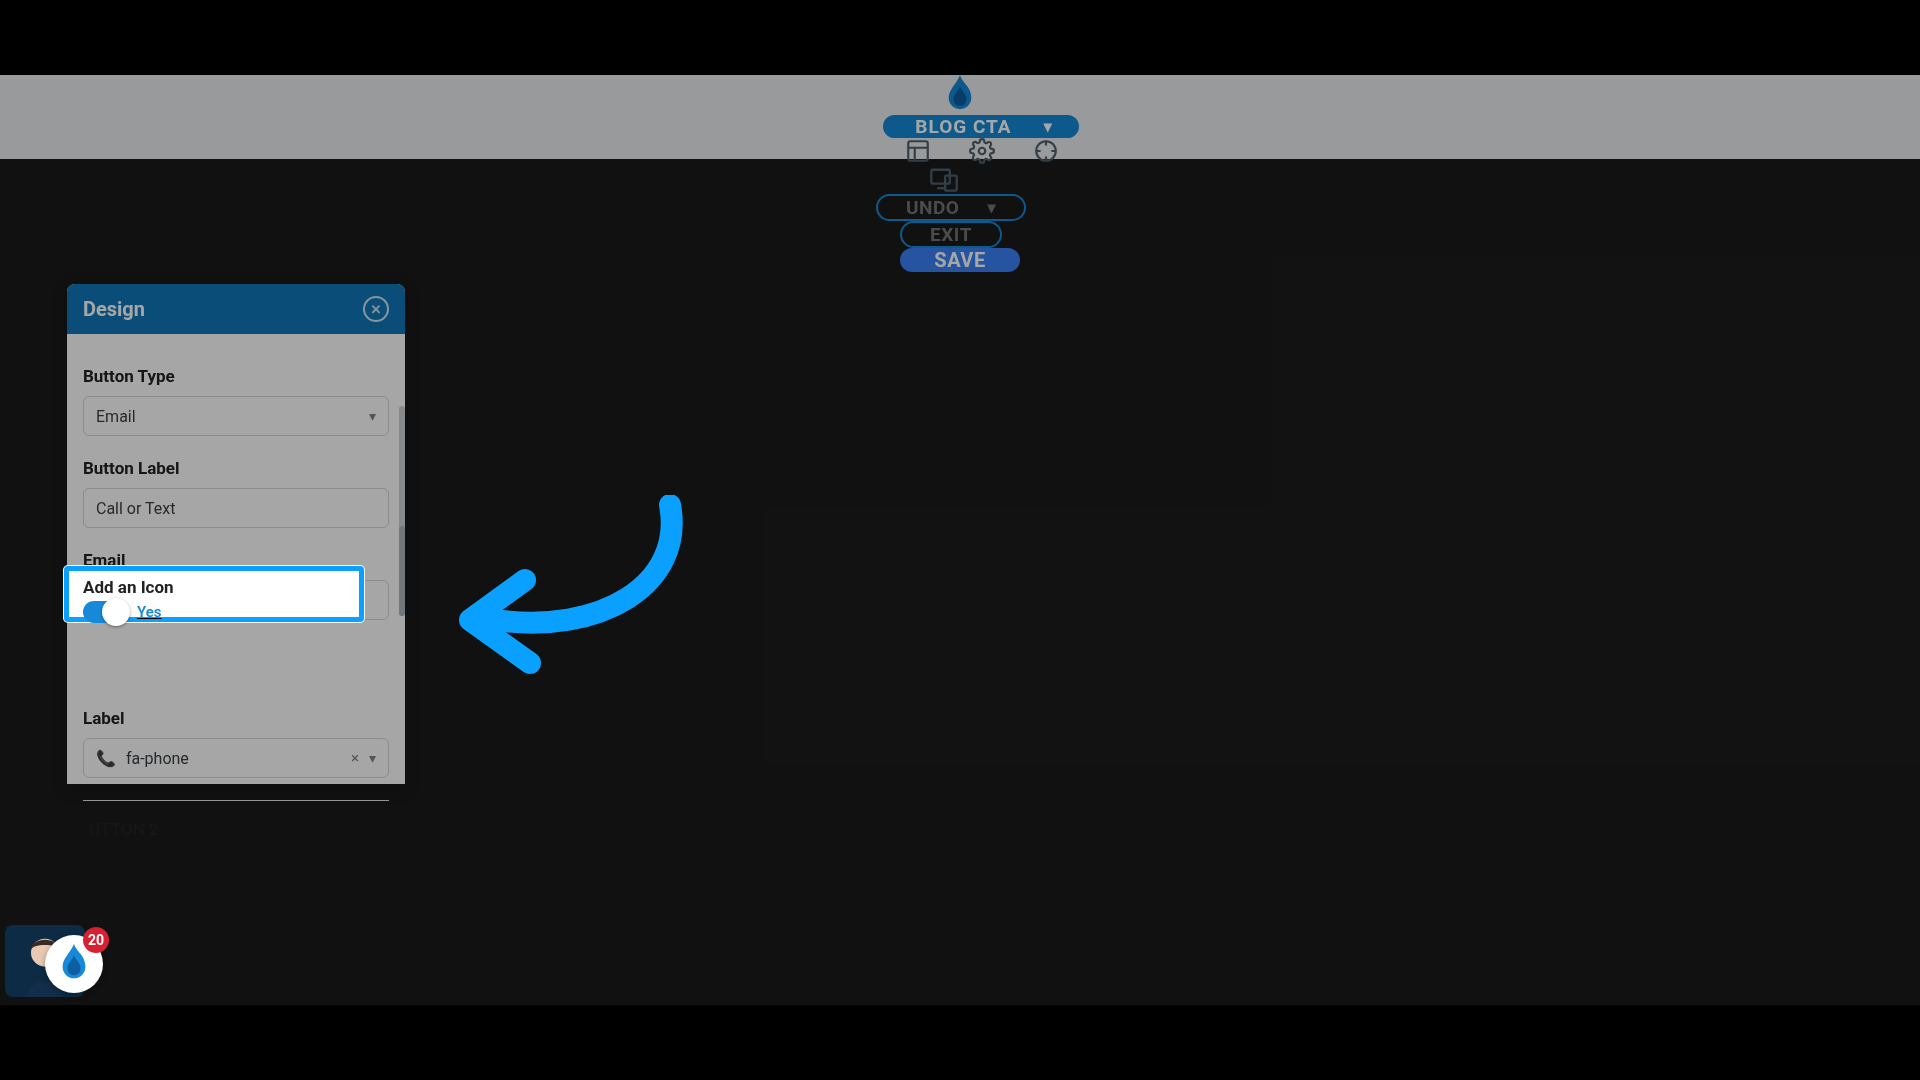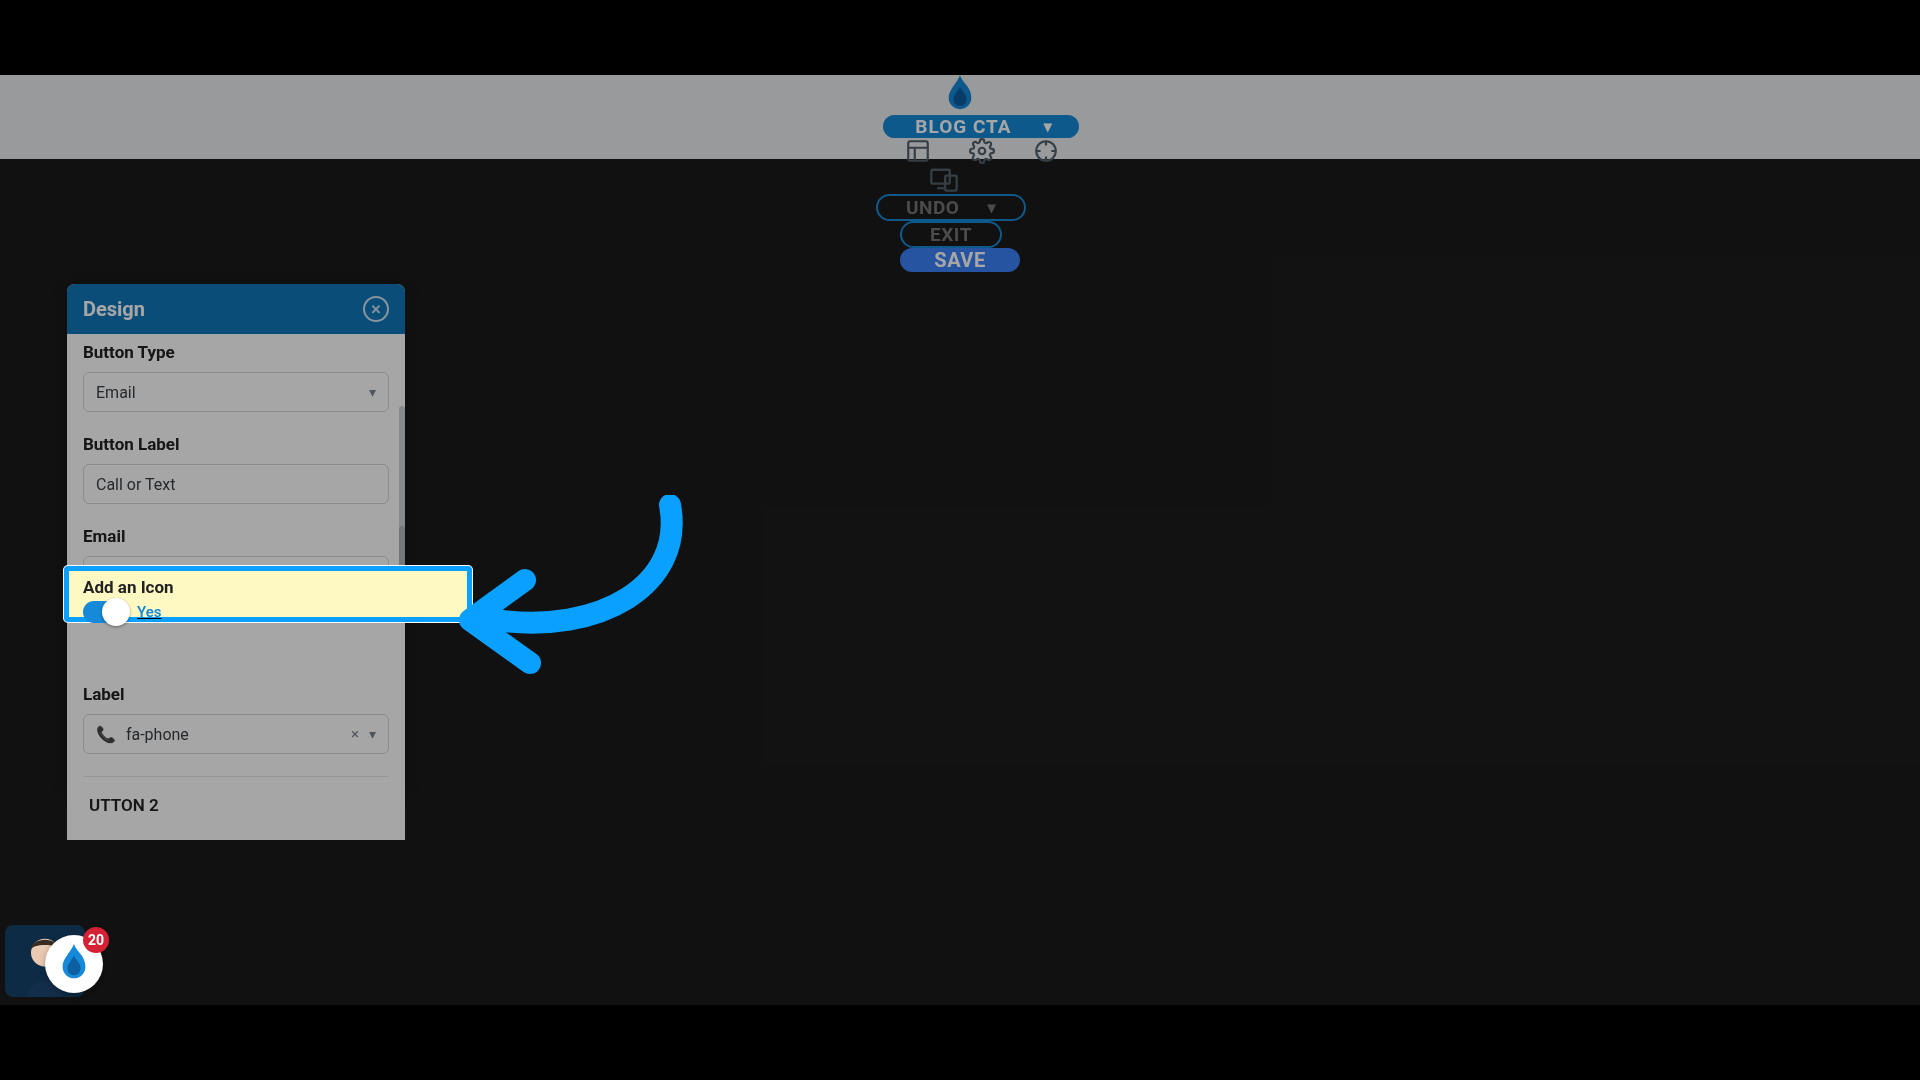--- a/index.html
+++ b/index.html
@@ -60,41 +60,41 @@
     .panel-header {
       height:50px; background:#1077b8; color:#fff; display:flex;
       align-items:center; justify-content:space-between; padding:16px 16px;
       font-weight:700; font-size:20px; border-radius:8px 8px 0 0;
     }
     .close-icon {
       width:26px; height:26px; border-radius:50%; border:2px solid #cfe5f4;
       color:#cfe5f4; display:flex; align-items:center; justify-content:center;
       font-size:13px; line-height:1;
     }
-    .panel-body { background:#fff; padding:8px 16px 0 16px; position:relative; height:506px; }
+    .panel-body { background:#fff; padding:32px 16px 0 16px; position:relative; height:450px; }
 
     .field-label { font-weight:700; font-size:17px; color:#222; margin-bottom:10px; }
     .field-wrap { margin-bottom:22px; }
     .select, .text-input, .icon-select {
       width:100%; height:40px; border:1px solid #d1d7db; border-radius:6px;
       background:#fff; padding:0 12px; font-size:16px; color:#3a3f44;
       display:flex; align-items:center; justify-content:space-between;
     }
     .select .chev, .icon-select .chev { color:#7b858d; font-size:14px; }
     .icon-select { gap:10px; }
     .icon-select .left { display:flex; align-items:center; gap:10px; color:#3a3f44; }
     .icon-select .right { display:flex; align-items:center; gap:10px; color:#7b858d; }
     .icon-select .right .x{font-size:15px;}
     .phone-glyph{font-size:16px;}
 
     
     .highlight-box {
       position:absolute; top:491px;  left:64px;
-      width:408px; height:56px;
-      border:5px solid #0aa0ff; background:#fef9c3; border-radius:4px;
+      width:300px; height:56px;
+      border:5px solid #0aa0ff; background:#ffffff; border-radius:4px;
       padding:6px 14px 0 14px;
       box-shadow:0 0 0 1px #fff;
       z-index:400;
       display:flex; flex-direction:column; justify-content:flex-start;
     }
     .highlight-box .hl-label { font-weight:700; font-size:17px; color:#222; }
     .toggle-row { display:flex; align-items:center; gap:10px; margin-top:4px;text-decoration:underline; }
     .toggle {
       width:44px; height:22px; border-radius:11px; background:#1689d8;
       position:relative;

